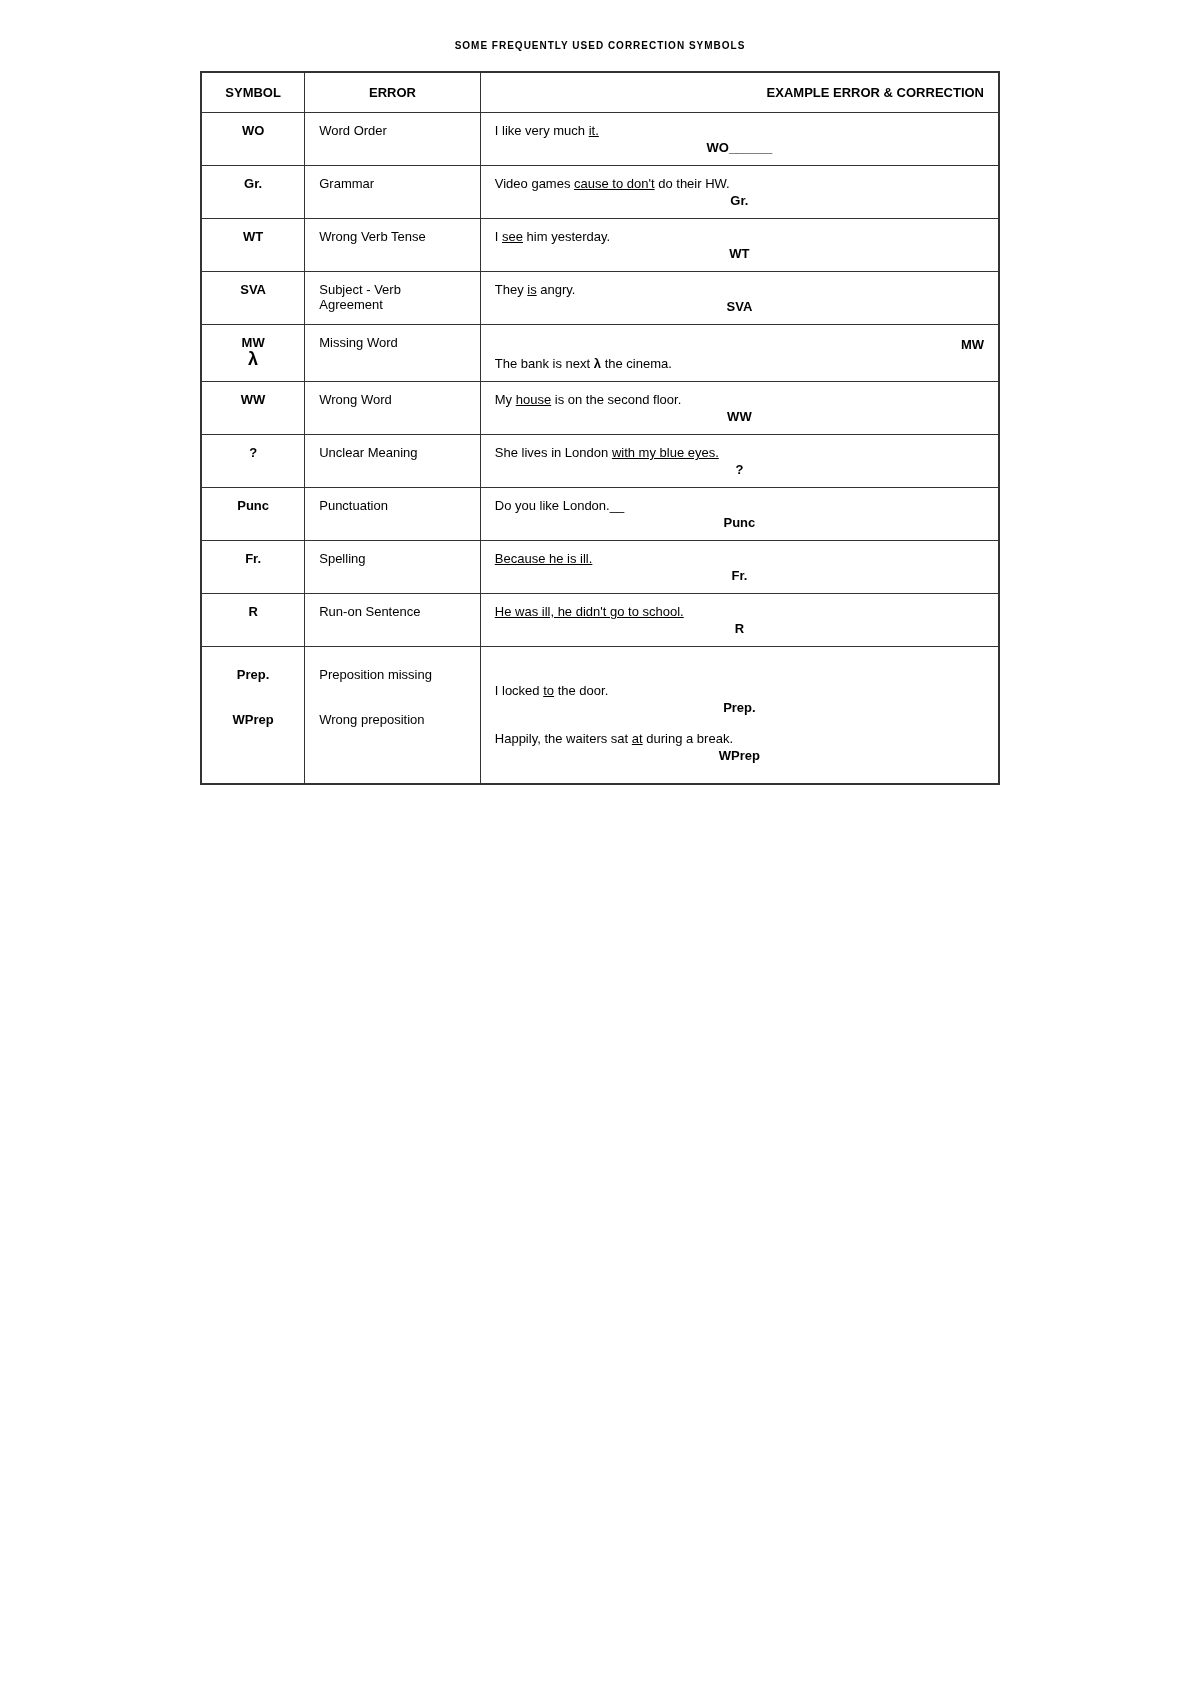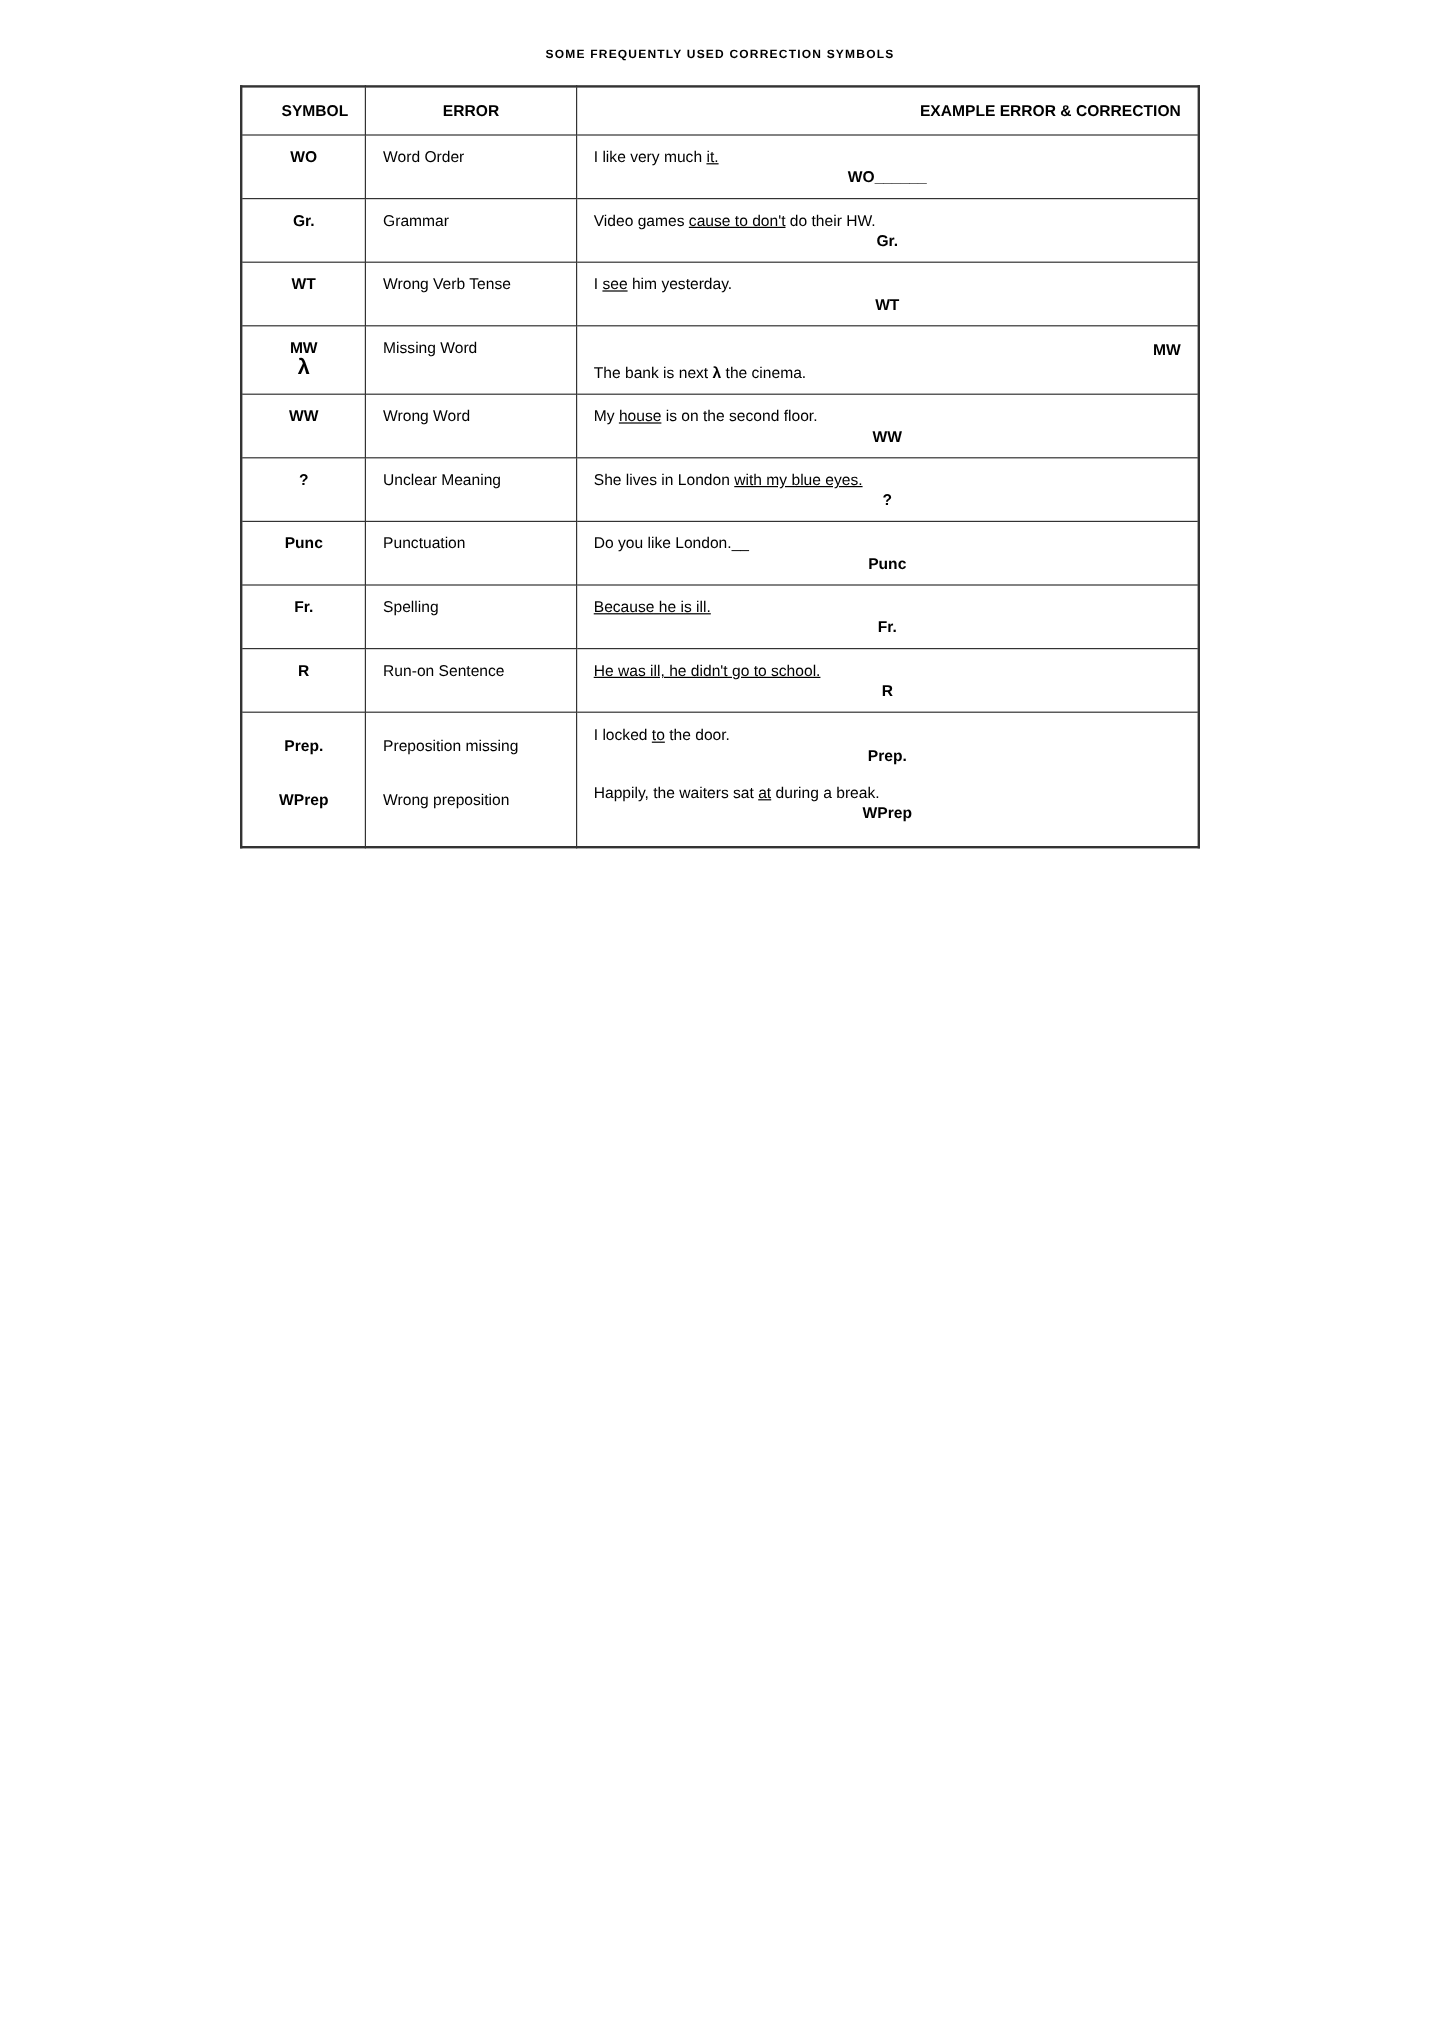--- a/index.html
+++ b/index.html
@@ -50,21 +50,21 @@
       background: #fff;
       padding: 12px 14px;
     }
 
     .correction-table tbody td {
       font-size: 13px;
     }
 
     .col-symbol {
       width: 13%;
-      text-align: right;
+      text-align: center;
       font-weight: bold;
     }
 
     .col-error {
       width: 22%;
     }
 
     .col-example {
       width: 65%;
       text-align: right;
@@ -161,20 +161,28 @@
 
       <tr>
         <td class="symbol-cell">WT</td>
         <td class="error-cell">Wrong Verb Tense</td>
         <td class="example-cell">
           I <u>see</u> him yesterday.
           <span class="correction-symbol">WT</span>
         </td>
       </tr>
 
+      <tr>
+        <td class="symbol-cell">SVA</td>
+        <td class="error-cell">Subject - Verb Agreement</td>
+        <td class="example-cell">
+          They <u>is</u> angry.
+          <span class="correction-symbol">SVA</span>
+        </td>
+      </tr>
 
       <tr>
         <td class="symbol-cell">
           <div class="mw-symbol-block">
             <div class="mw-line">MW</div>
             <div class="mw-lambda">λ</div>
           </div>
         </td>
         <td class="error-cell">Missing Word</td>
         <td class="example-cell">
@@ -231,21 +239,21 @@
 
       <tr>
         <td class="symbol-cell" style="padding-top: 20px; padding-bottom: 20px;">
           <div style="margin-bottom: 30px;">Prep.</div>
           <div>WPrep</div>
         </td>
         <td class="error-cell" style="padding-top: 20px; padding-bottom: 20px;">
           <div style="margin-bottom: 30px;">Preposition missing</div>
           <div>Wrong preposition</div>
         </td>
-        <td class="example-cell" style="padding-top: 11px; padding-bottom: 20px; border-radius: 23px;">
+        <td class="example-cell" style="padding-top: 36px; padding-bottom: 20px; border-radius: 23px;">
           I locked <u>to</u> the door.<br>
           <span class="correction-symbol" style="margin-bottom: 16px;">Prep.</span>
           Happily, the waiters sat <u>at</u> during a break.
           <span class="correction-symbol">WPrep</span>
         </td>
       </tr>
     </tbody>
   </table>
 </div>
 

